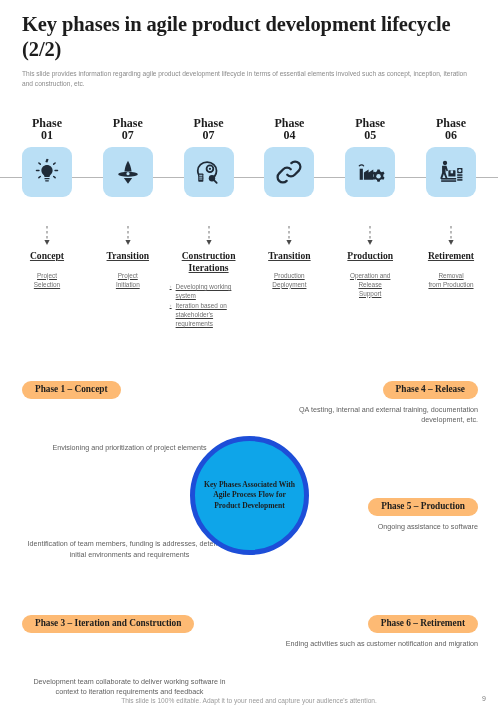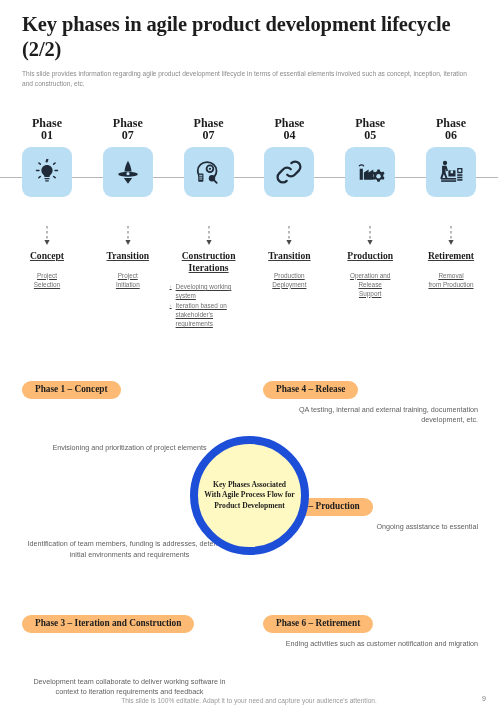--- a/index.html
+++ b/index.html
@@ -68,34 +68,34 @@
   
   .pill{
     display:inline-block;background:#fdba74;border-radius:11px;
     padding:3.5px 13px;font-family:"Liberation Serif", serif;font-weight:bold;
     font-size:9.3px;line-height:11px;color:#20201f;white-space:nowrap;
   }
   .card{position:absolute;}
   .card .body{font-size:7.2px;line-height:10.5px;color:#606060;margin-top:6px;}
   .left  .pill-wrap{text-align:left;}
   .left  .body{text-align:center;margin-top:44px;}
-  .right .pill-wrap{}
+  .right .pill-wrap{text-align:right;}
   .right .body{text-align:right;}
 
   #card-1{left:22px;top:378px;width:215px;}
   #card-2{left:22px;top:495px;width:215px;}
   #card-3{left:22px;top:612px;width:215px;}
   #card-4{right:20px;top:378px;width:215px;}
   #card-5{right:20px;top:495px;width:215px;}
   #card-6{right:20px;top:612px;width:215px;}
 
   
   .ring{
     position:absolute;left:190px;top:436px;width:119px;height:119px;
-    border-radius:50%;border:8px solid #1d4ed8;background:#fef9c3;
+    border-radius:50%;border:5px solid #1d4ed8;background:#0ea5e9;
     display:flex;align-items:center;justify-content:center;box-sizing:border-box;
     z-index:3;
   }
   .ring-text{
     font-family:"Liberation Serif", serif;font-weight:bold;font-size:7.6px;
     line-height:10.2px;color:#1d1d1d;text-align:center;padding:0 6px;
   }
 
   
   .footer{
@@ -354,21 +354,21 @@
     <div class="pill-wrap">
       <span class="pill">Phase 4 – Release</span>
     </div>
     <div class="body">QA testing, internal and external training, documentation development, etc.</div>
   </div>
 
   <div class="card right" id="card-5">
     <div class="pill-wrap">
       <span class="pill">Phase 5 – Production</span>
     </div>
-    <div class="body">Ongoing assistance to essential</div>
+    <div class="body">Ongoing assistance to software</div>
   </div>
 
   <div class="card right" id="card-6">
     <div class="pill-wrap">
       <span class="pill">Phase 6 – Retirement</span>
     </div>
     <div class="body">Ending activities such as customer notification and migration</div>
   </div>
 
   <div class="ring">

